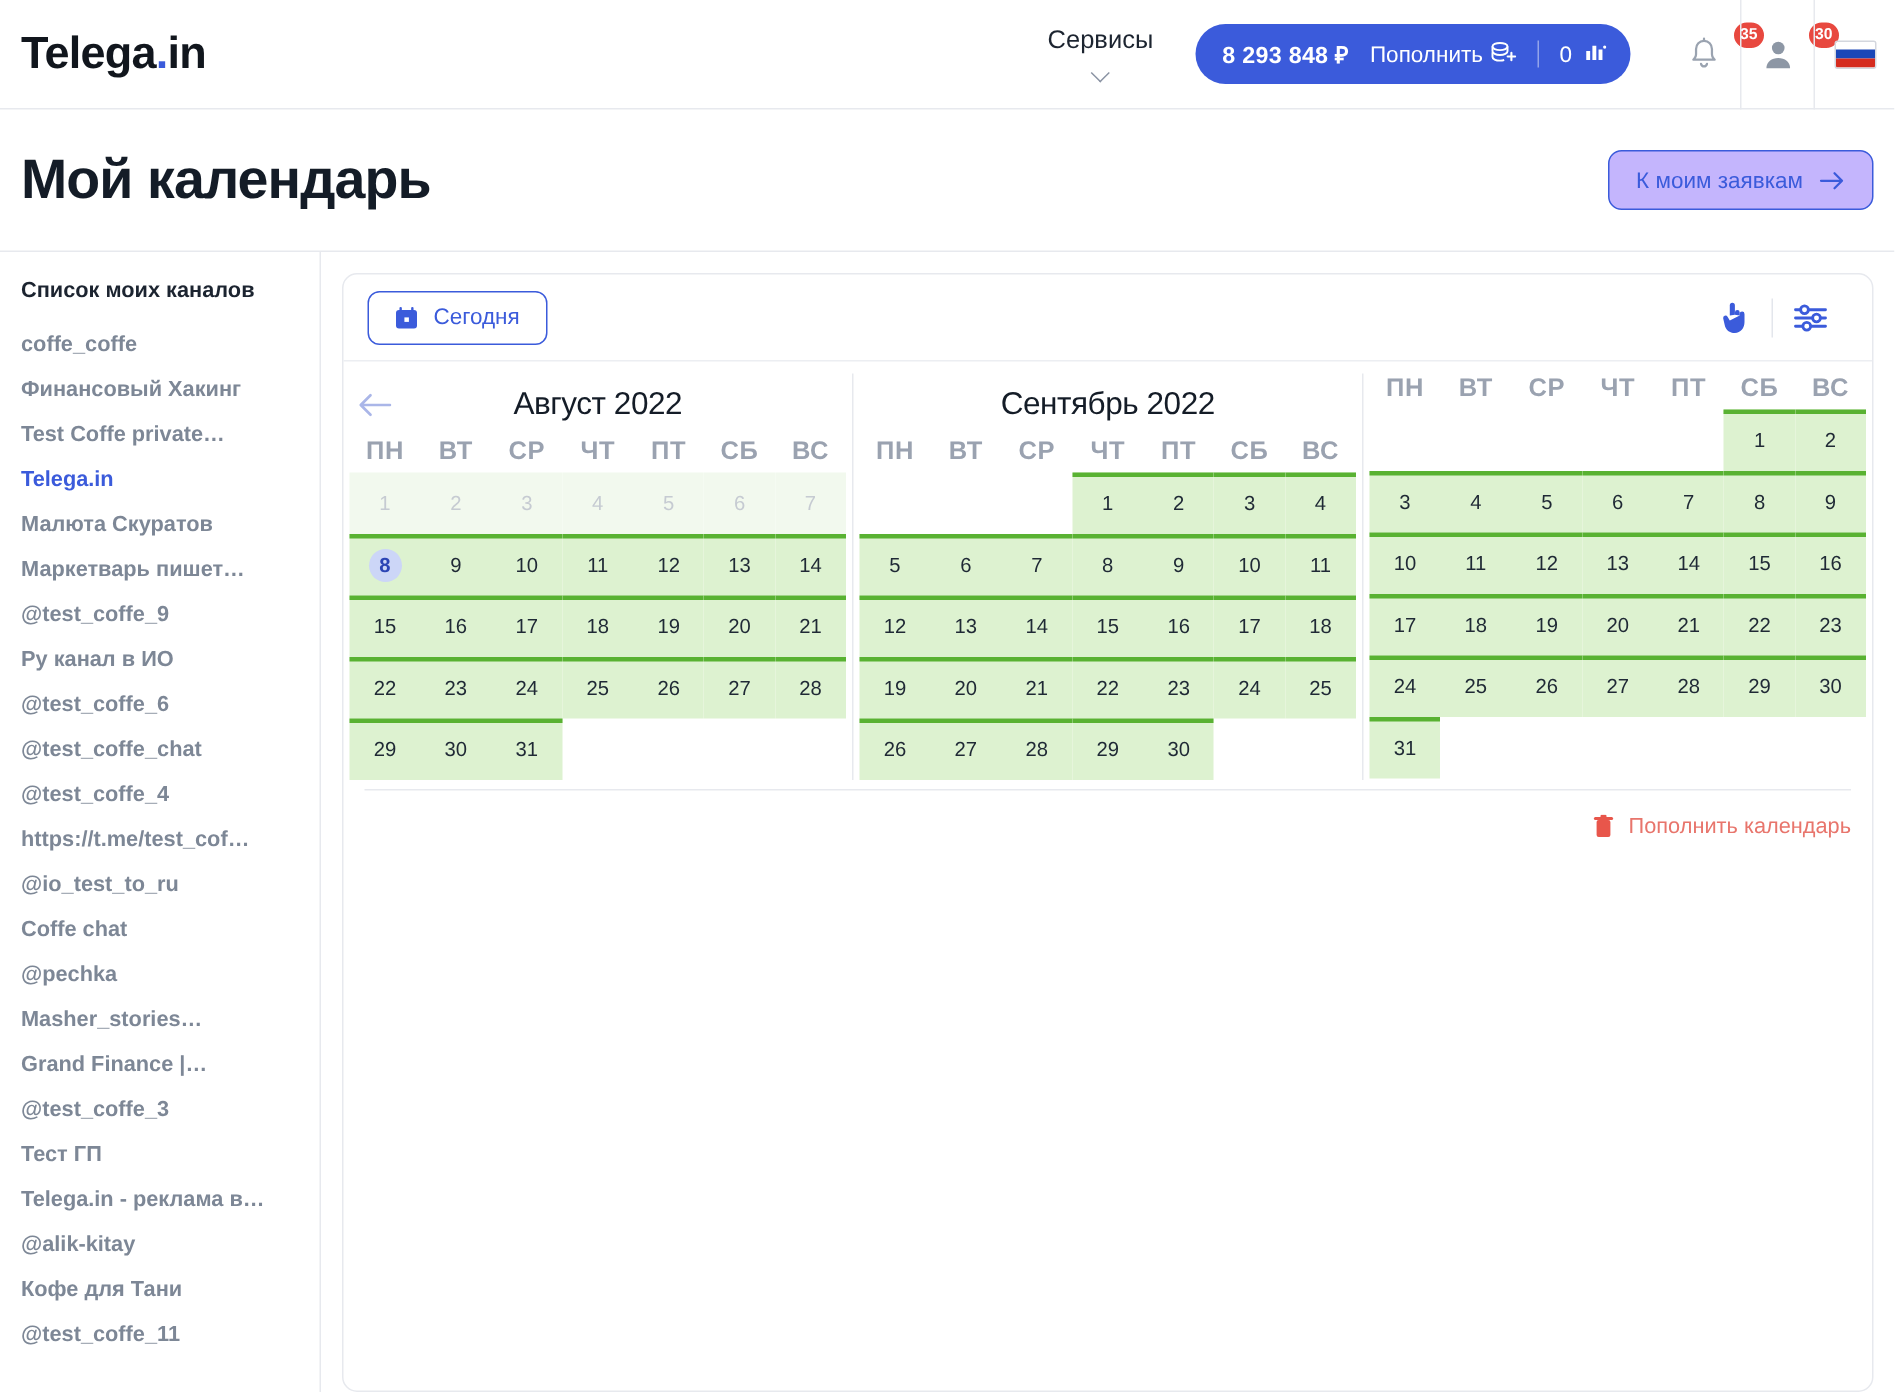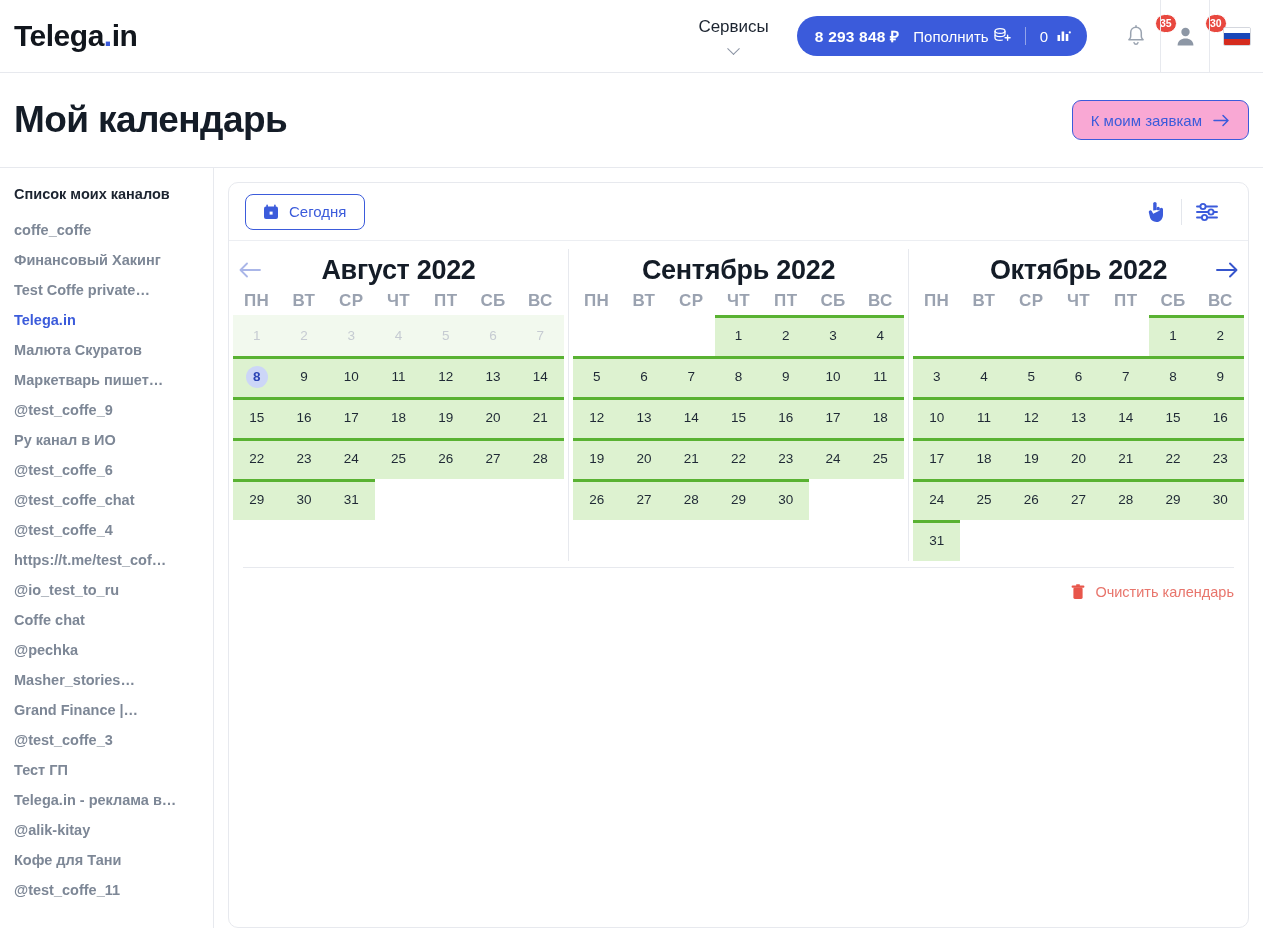--- a/index.html
+++ b/index.html
@@ -86,21 +86,21 @@
   .pagehead {
     height: 95px; display: flex; align-items: center;
     padding: 0 14px;
     border-bottom: 1px solid #e7e9ee;
     background: #fff;
   }
   .pagetitle { font-size: 37px; font-weight: 700; letter-spacing: -0.6px; color:#141c27; }
   .btn-outline {
     margin-left: auto;
     border: 1.6px solid #3b5bdb; color: #3b5bdb;
-    background: #f9a8d4;
+    background: #c4b5fd;
     border-radius: 9px;
     height: 40px; padding: 0 18px;
     font-size: 15px;
     display: flex; align-items: center; gap: 11px;
     cursor: pointer;
   }
 
   
   .body-wrap { display: flex; height: calc(928px - 73px - 95px); }
 
@@ -146,21 +146,21 @@
   .tb-sep { width: 1px; height: 26px; background: #e3e6ec; }
 
   
   .months { display: flex; padding: 8px 0 0 0; }
   .month { flex: 1 1 0; padding: 0 4px; position: relative; }
   .month + .month { border-left: 1px solid #e7e9ee; }
   .month-head {
     height: 42px; display: flex; align-items: center; justify-content: center;
     position: relative;
   }
-  .month-name { font-size: 27px; font-weight: 700; letter-spacing: -0.3px; color: #141c27; }
+  .month-name { font-size: 21px; font-weight: 400; letter-spacing: -0.3px; color: #141c27; }
   .nav-arrow {
     position: absolute; top: 50%; transform: translateY(-50%);
     width: 30px; height: 30px; display:flex; align-items:center; justify-content:center;
     cursor: pointer;
   }
   .nav-arrow.left { left: 2px; }
   .nav-arrow.right { right: 2px; }
 
   .dow-row { display: grid; grid-template-columns: repeat(7, 1fr); margin-bottom: 4px; }
   .dow {
@@ -606,28 +606,20 @@
                 <div class="cell empty">
                   <span class="num"></span>
                 </div>
                 <div class="cell empty">
                   <span class="num"></span>
                 </div>
               </div>
             </div>
           </div>
           <div class="month">
-            <div class="month-head">
-              <div class="month-name">Октябрь 2022</div>
-              <div class="nav-arrow right">
-                <svg width="22" height="16" viewBox="0 0 22 16">
-                  <path d="M1 8h19M14 1.5 20.5 8 14 14.5" stroke="#3655cc" stroke-width="1.9" fill="none" stroke-linecap="round" stroke-linejoin="round"></path>
-                </svg>
-              </div>
-            </div>
             <div class="dow-row">
               <div class="dow">ПН</div>
               <div class="dow">ВТ</div>
               <div class="dow">СР</div>
               <div class="dow">ЧТ</div>
               <div class="dow">ПТ</div>
               <div class="dow">СБ</div>
               <div class="dow">ВС</div>
             </div>
             <div class="weeks">
@@ -773,19 +765,19 @@
           </div>
         </div>
 
       <div class="cal-footer">
         <div class="clear-btn">
           <svg width="14" height="16" viewBox="0 0 14 16">
             <rect x="2.4" y="3.6" width="9.2" height="11.4" rx="1.4" fill="#e8564b"></rect>
             <rect x="0.6" y="1.6" width="12.8" height="2.1" rx="1" fill="#e8564b"></rect>
             <rect x="5" y="0.2" width="4" height="1.8" rx="0.8" fill="#e8564b"></rect>
           </svg>
-          <span>Очистить календарь</span>
+          <span>Пополнить календарь</span>
         </div>
       </div>
 
     </div>
   </div>
 </div>
 
 </body></html>

